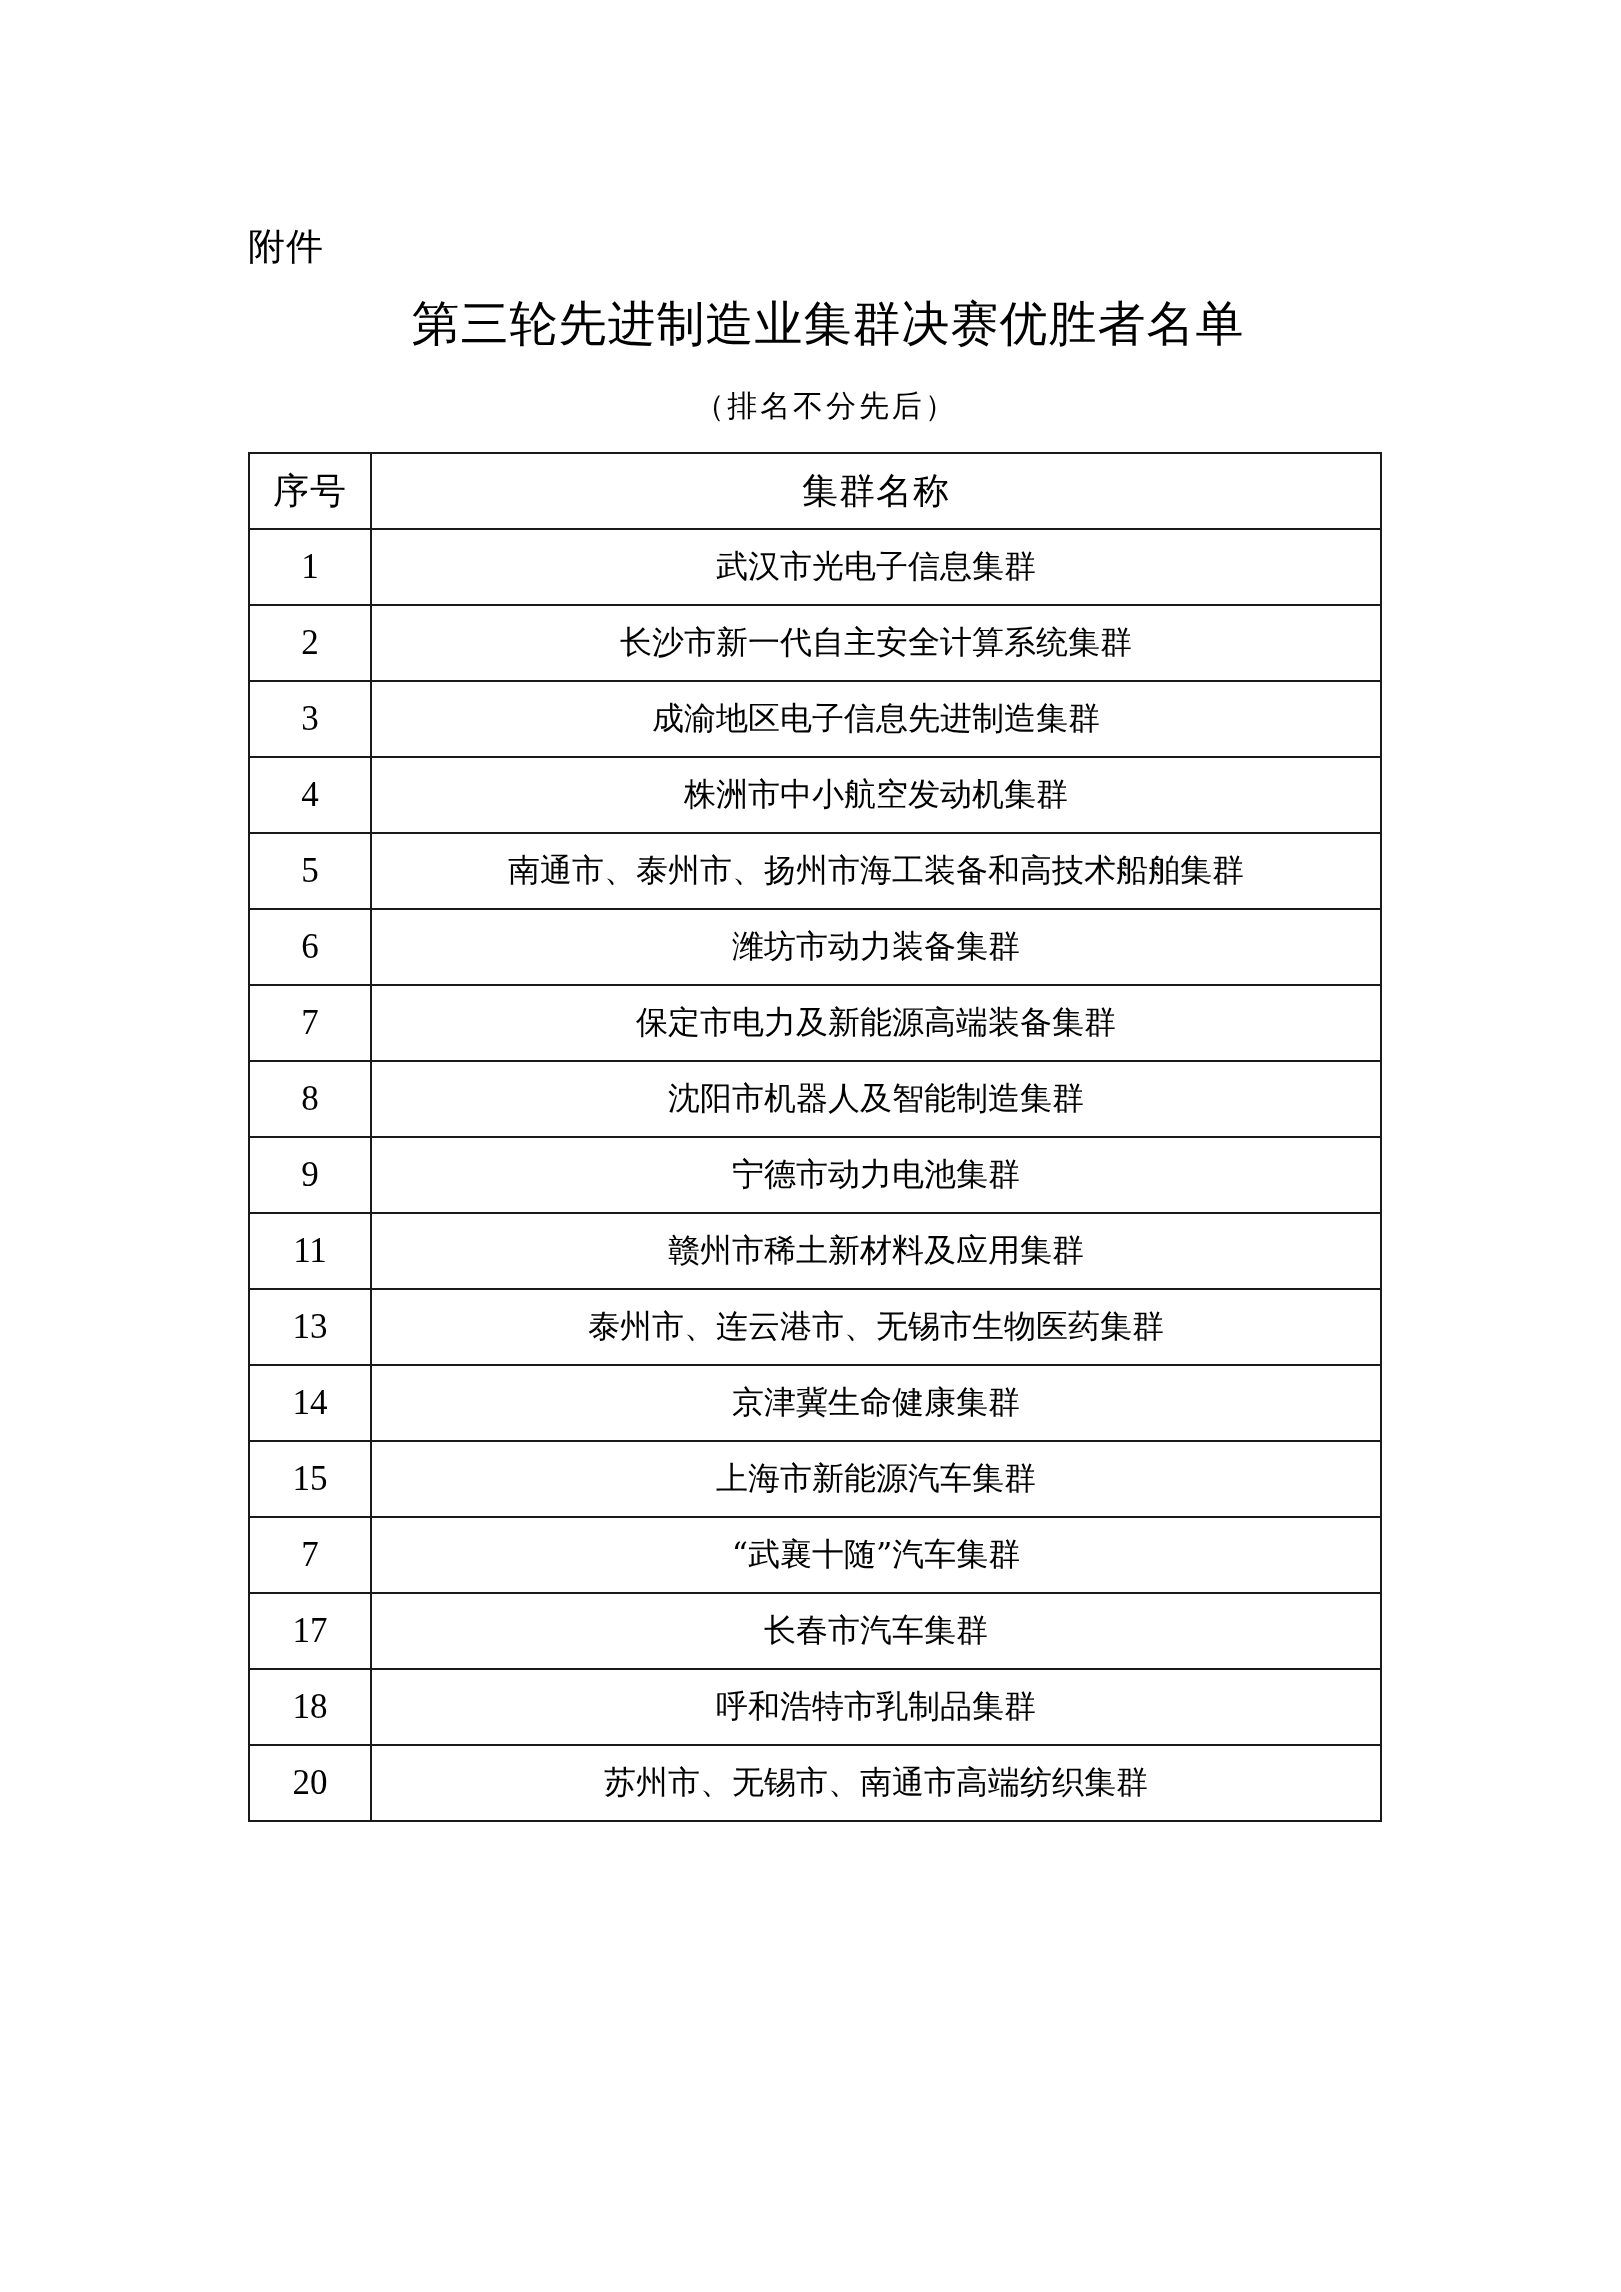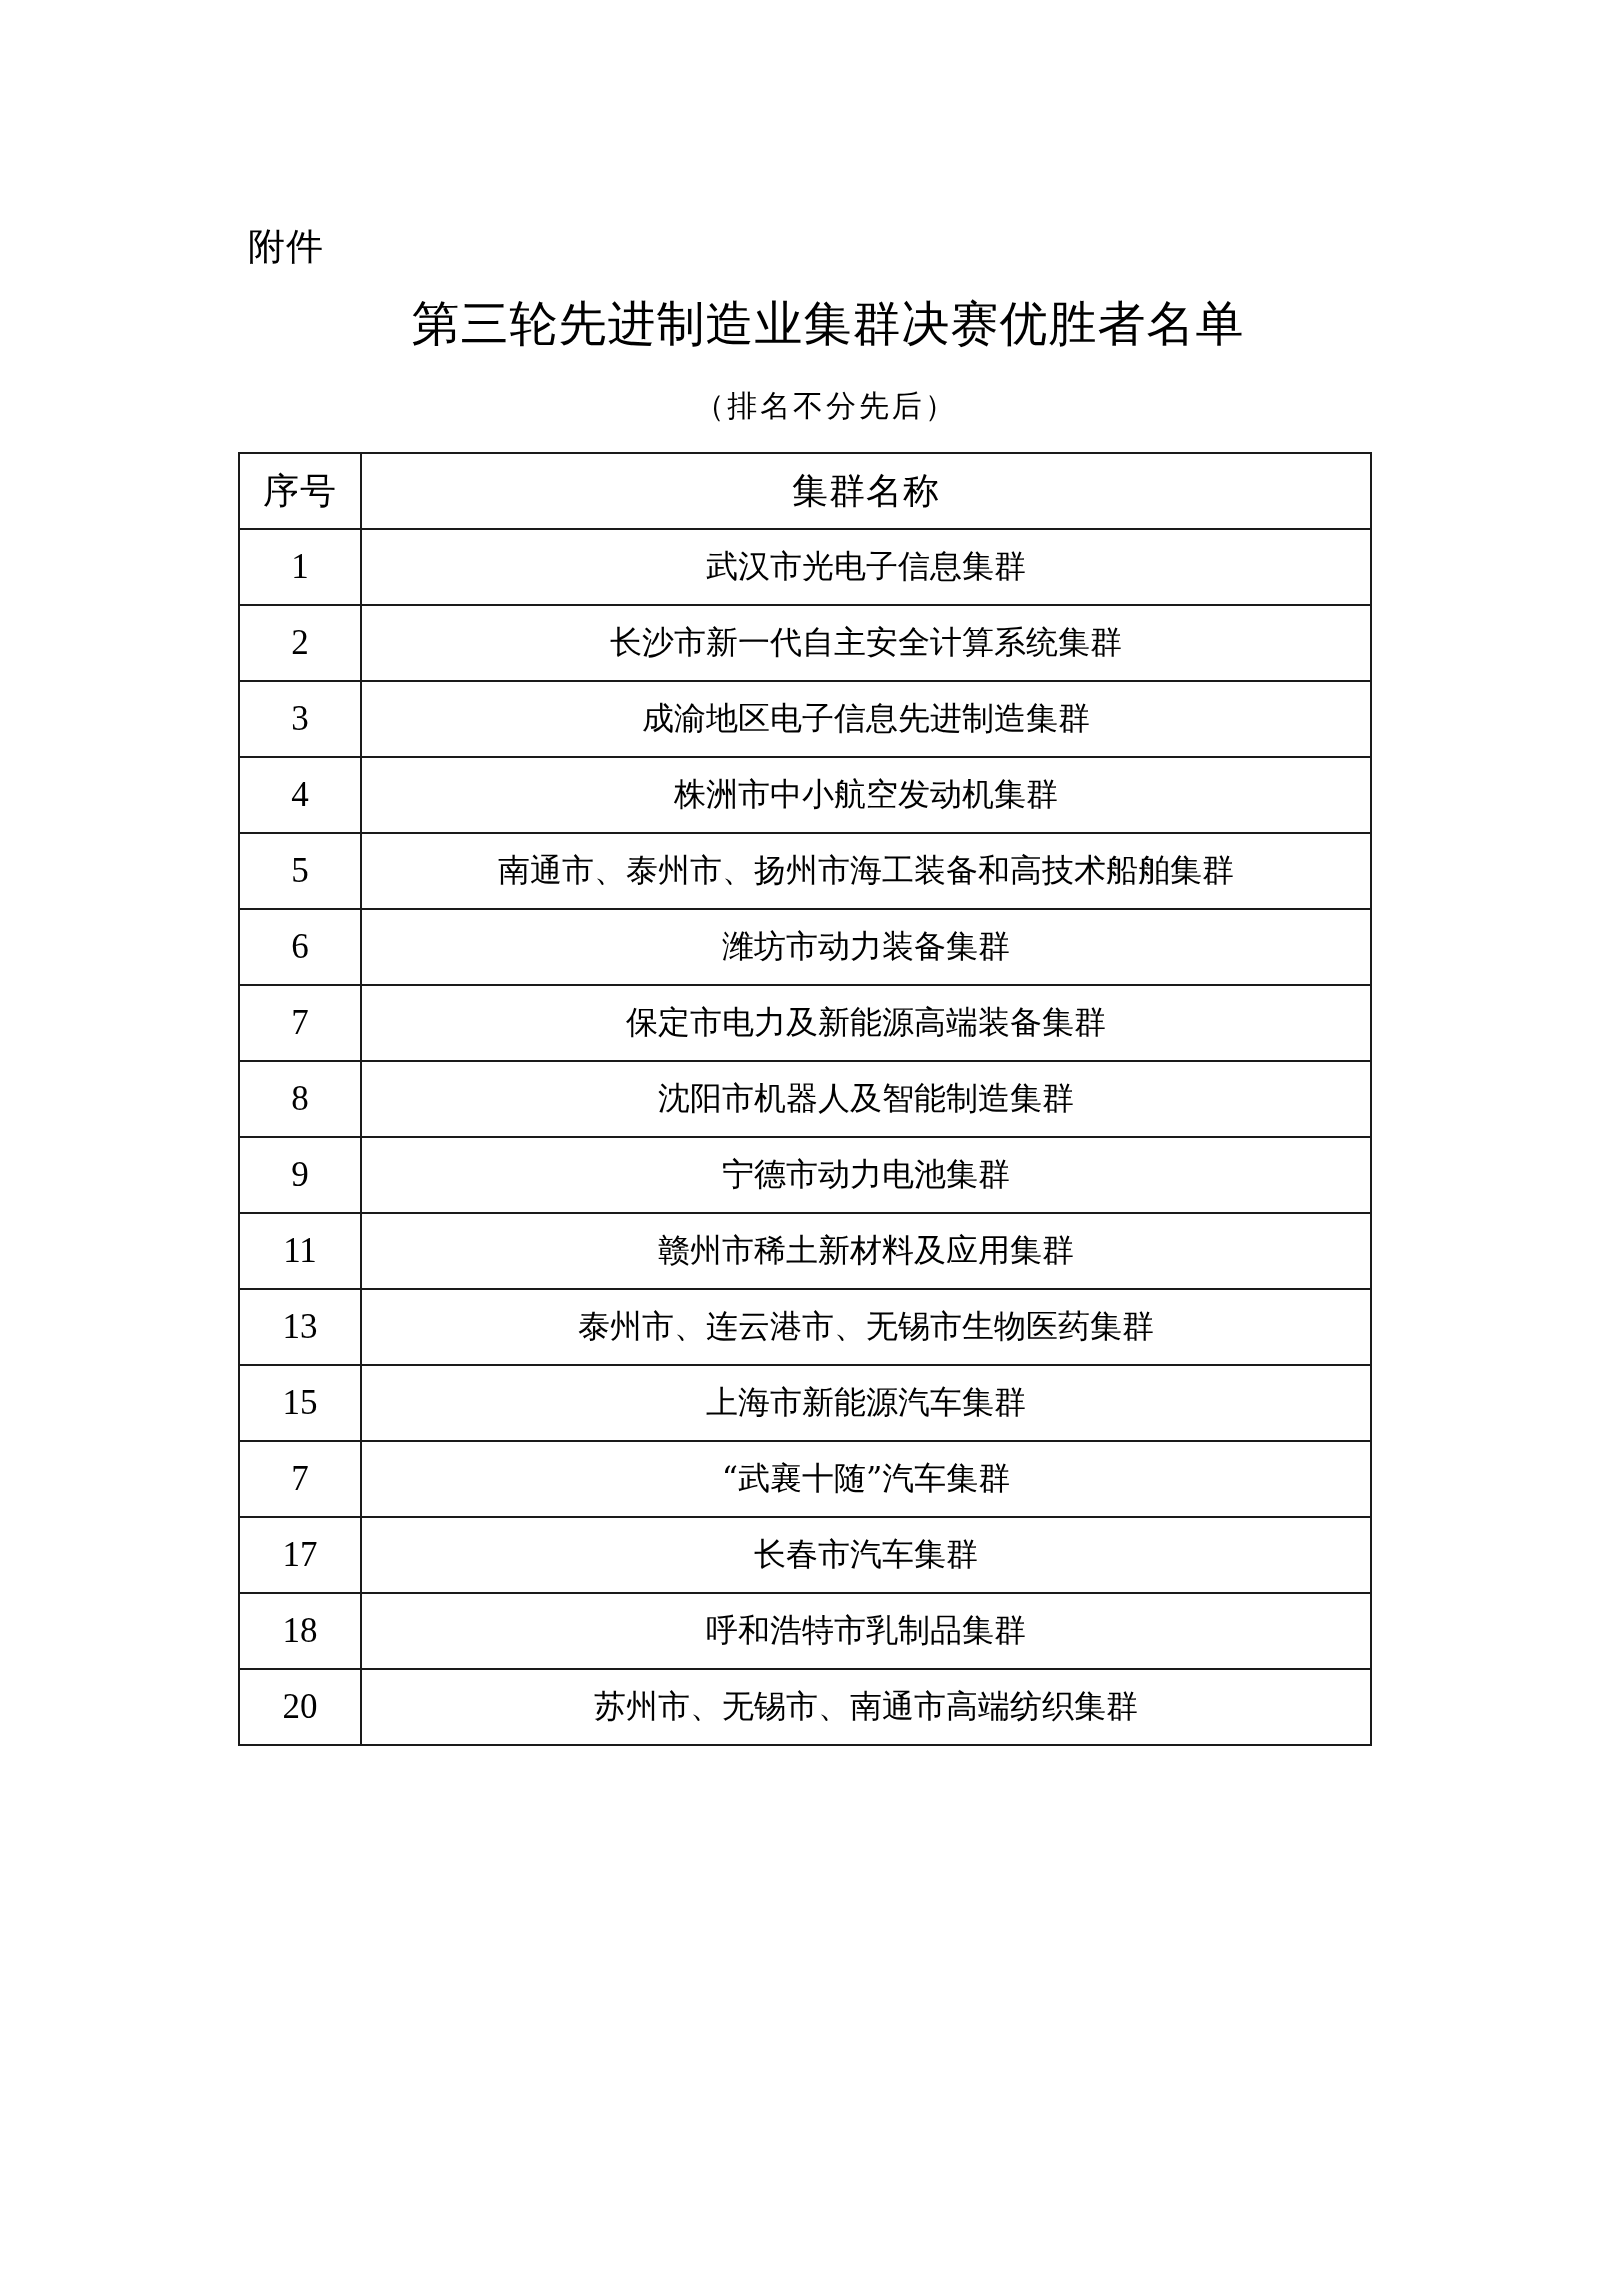--- a/index.html
+++ b/index.html
@@ -45,21 +45,21 @@
       text-align: center;
       font-family: "DejaVu Serif", "Liberation Serif", serif;
       font-size: 30px;
       line-height: 43px;
       letter-spacing: 2.9px;
       padding-left: 31px;
       box-sizing: border-box;
     }
     table.list-table {
       position: absolute;
-      left: 238px;
+      left: 248px;
       top: 452px;
       width: 1131px;
       border-collapse: collapse;
       table-layout: fixed;
     }
     table.list-table th,
     table.list-table td {
       border: 2.5px solid #1a1a1a;
       text-align: center;
       vertical-align: middle;
@@ -142,20 +142,24 @@
       </tr>
     <tr>
         <td class="num">11</td>
         <td>赣州市稀土新材料及应用集群</td>
       </tr>
     <tr>
         <td class="num">13</td>
         <td>泰州市、连云港市、无锡市生物医药集群</td>
       </tr>
     <tr>
+        <td class="num">14</td>
+        <td>京津冀生命健康集群</td>
+      </tr>
+    <tr>
         <td class="num">15</td>
         <td>上海市新能源汽车集群</td>
       </tr>
     <tr>
         <td class="num">7</td>
         <td>“武襄十随”汽车集群</td>
       </tr>
     <tr>
         <td class="num">17</td>
         <td>长春市汽车集群</td>

